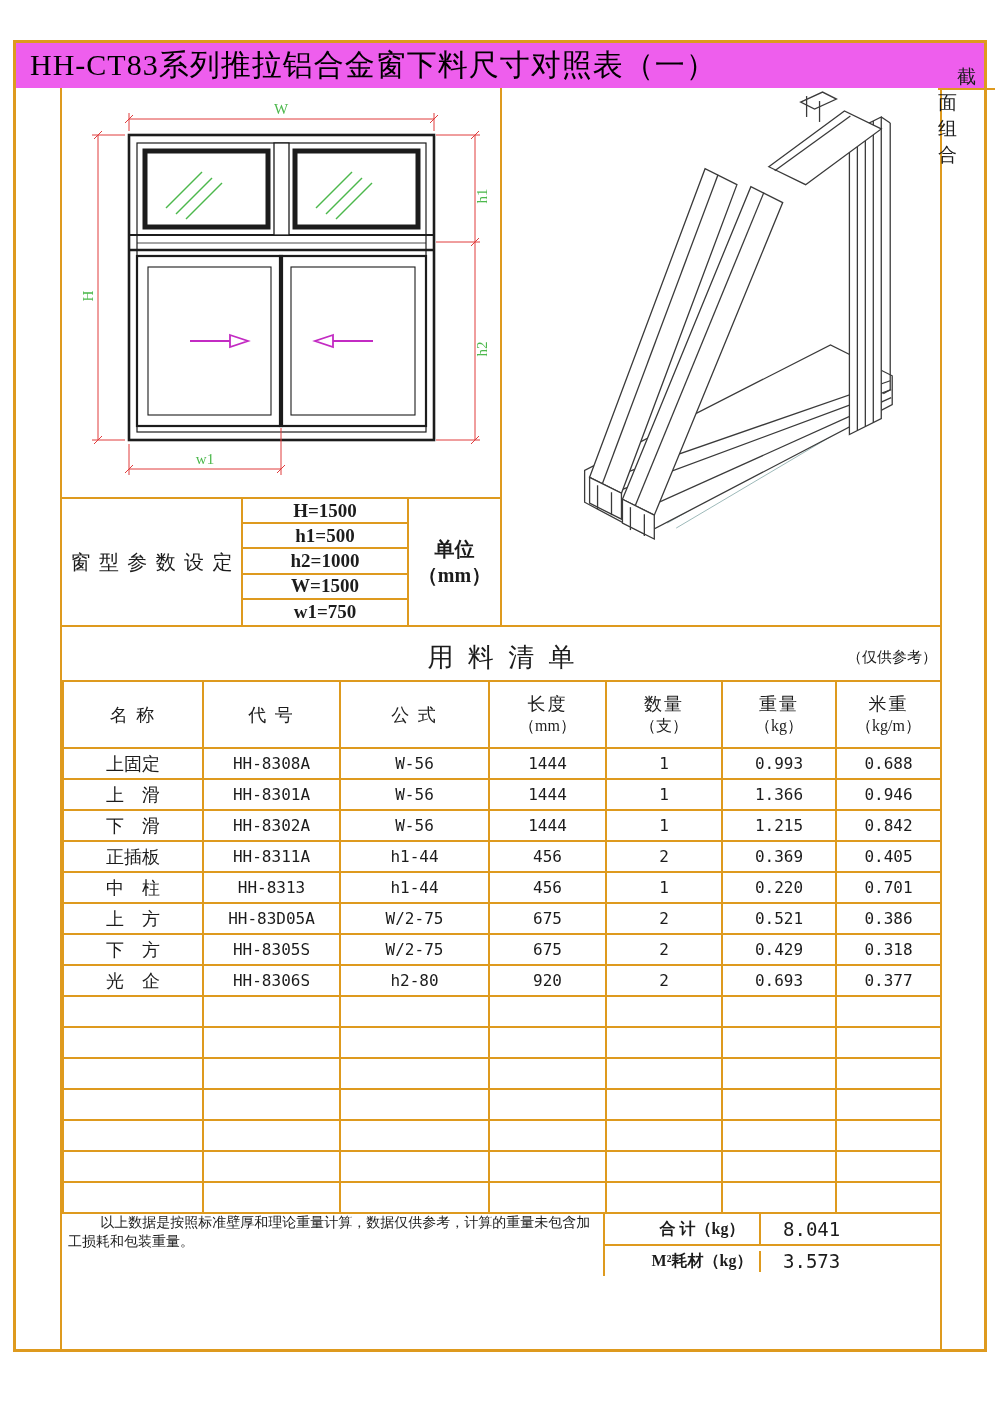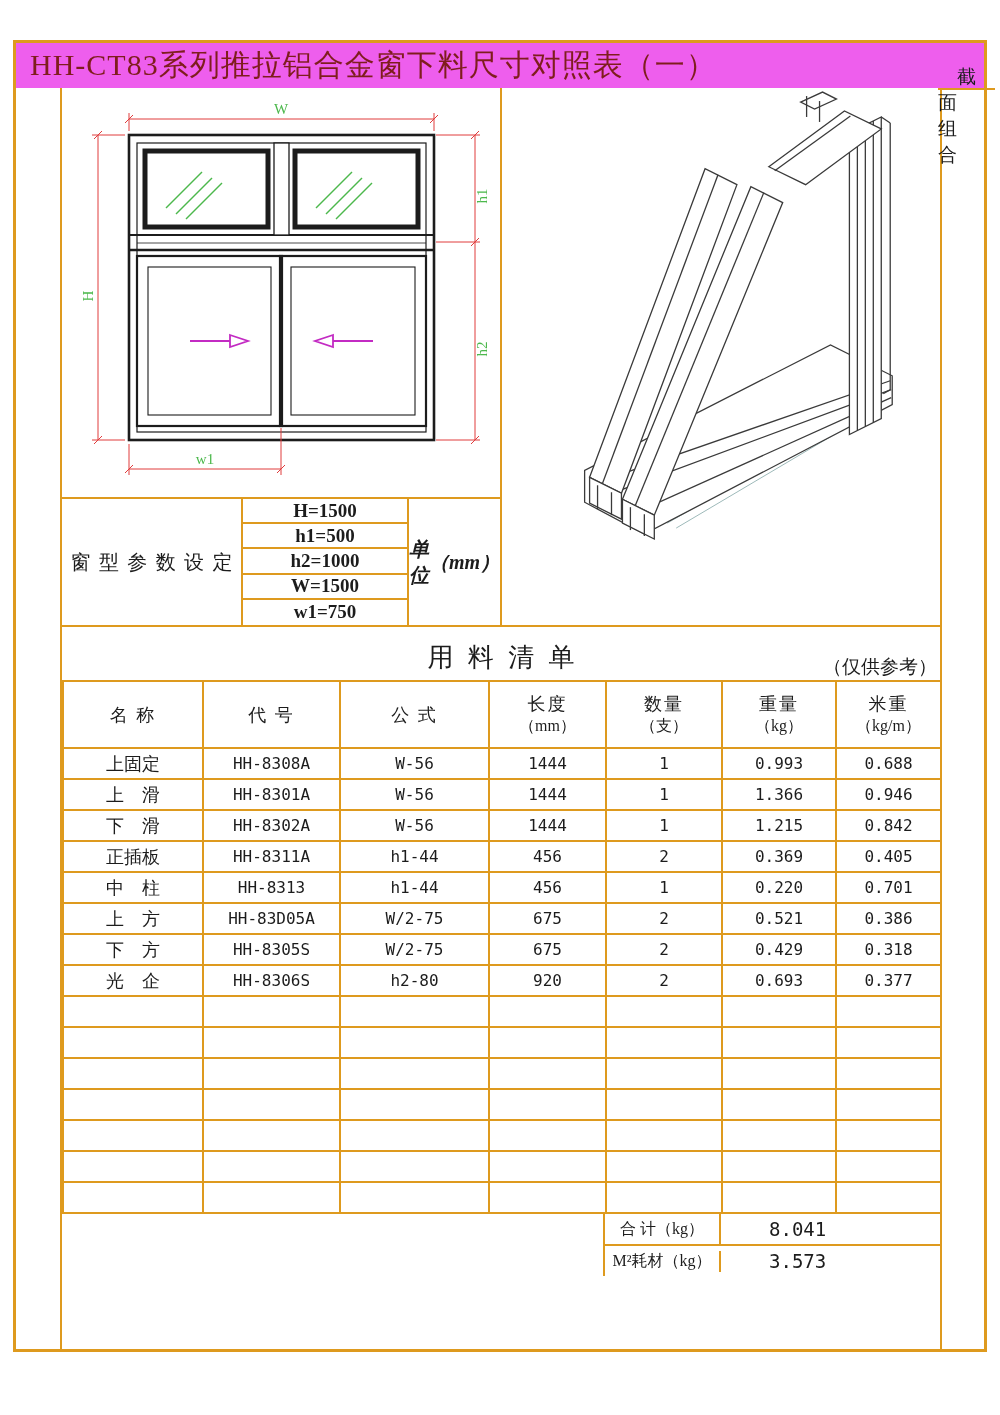--- a/index.html
+++ b/index.html
@@ -9,56 +9,56 @@
     --green:#4CB84C;
     --arrow:#C32BC3;
     --ink:#1c1c1c;
   }
   *{margin:0;padding:0;box-sizing:border-box;}
   html,body{background:#ffffff;}
   body{font-family:"Liberation Serif","DejaVu Serif",serif;color:var(--ink);}
   .page{position:relative;width:1000px;height:1415px;background:#ffffff;overflow:hidden;}
   .frame{position:absolute;left:13px;top:40px;width:974px;height:1312px;border:3px solid var(--orange);background:#fff;}
   .titlebar{height:45px;background:var(--magenta);display:flex;align-items:center;padding-left:14px;}
-  .titlebar span{font-size:30px;letter-spacing:1px;color:#7f1d1d;}
+  .titlebar span{font-size:30px;letter-spacing:1px;color:#000000;}
   .inner{position:absolute;left:44px;top:45px;bottom:0;width:882px;border-left:2px solid var(--orange);border-right:2px solid var(--orange);}
   
   .top-section{display:flex;height:537px;}
   .left-panel{width:440px;border-right:2px solid var(--orange);display:flex;flex-direction:column;}
   .diagram-area{height:409px;position:relative;}
   .param-table{height:128px;border-top:2px solid var(--orange);display:grid;grid-template-columns:181px 166px 1fr;grid-template-rows:repeat(5,1fr);}
   .pt-left{grid-column:1;grid-row:1/6;border-right:2px solid var(--orange);display:flex;align-items:center;justify-content:center;font-size:20px;letter-spacing:0.42em;text-indent:0.42em;}
   .pt-val{grid-column:2;border-right:2px solid var(--orange);border-bottom:2px solid var(--orange);display:flex;align-items:center;justify-content:center;font-size:19px;font-weight:bold;}
   .pt-val.last{border-bottom:none;}
-  .pt-unit{grid-column:3;grid-row:1/6;display:flex;align-items:center;justify-content:center;font-size:20px;font-weight:bold;line-height:1.3;font-style:italic;}
+  .pt-unit{grid-column:3;grid-row:1/6;display:flex;flex-direction:column;align-items:center;justify-content:center;font-size:20px;font-weight:bold;line-height:1.3;}
   .right-panel{flex:1;display:flex;flex-direction:row;}
   .xsec-area{height:481px;position:relative;}
   .xsec-label{height:54px;border-top:2px solid var(--orange);display:flex;align-items:center;justify-content:center;font-size:19px;letter-spacing:1.0em;text-indent:1.0em;}
   
   .list-title-row{height:55px;border-top:2px solid var(--orange);position:relative;text-align:center;}
   .list-title{display:inline-block;margin-top:13px;font-size:26px;letter-spacing:0.55em;text-indent:0.55em;}
-  .list-note{position:absolute;right:3px;bottom:0;font-size:19px;text-align:right;}
+  .list-note{position:absolute;right:3px;bottom:13px;font-size:15px;text-align:right;}
   table.mat{width:100%;border-collapse:collapse;table-layout:fixed;}
   table.mat th,table.mat td{border:2px solid var(--orange);text-align:center;vertical-align:middle;overflow:hidden;}
   table.mat thead tr{height:67px;}
   table.mat tbody tr{height:31px;}
   th .h1{font-size:18px;font-weight:normal;letter-spacing:2px;}
   th .h2{font-size:16px;font-weight:normal;}
   td.c-name{font-size:18px;}
   td.c-num{font-family:"DejaVu Sans Mono","Liberation Mono",monospace;font-size:16px;}
   
   .bottom-row{display:flex;height:62px;}
   .remark{flex:0 0 543px;border-right:2px solid var(--orange);padding:1px 8px 0 6px;}
   .remark-label{font-size:14px;}
   .remark-text{font-size:14px;line-height:1.38;text-indent:2.3em;margin-top:-2px;}
   .totals{flex:1;display:flex;flex-direction:column;}
   .t-row{flex:1;display:flex;}
   .t-row + .t-row{border-top:2px solid var(--orange);align-items:center;}
-  .t-label{width:116px;border-right:2px solid var(--orange);display:flex;align-items:center;justify-content:center;font-size:16px;font-weight:normal;}
-  .t-val{flex:1;display:flex;align-items:center;padding-left:48px;font-family:"DejaVu Sans Mono","Liberation Mono",monospace;font-size:19px;}
+  .t-label{width:116px;border-right:2px solid var(--orange);display:flex;align-items:center;justify-content:center;font-size:16px;font-weight:bold;margin-left:40px;}
+  .t-val{flex:1;display:flex;align-items:center;padding-left:22px;font-family:"DejaVu Sans Mono","Liberation Mono",monospace;font-size:19px;}
   .bottom-note{position:absolute;left:64px;top:1366px;font-size:15px;letter-spacing:0.5px;}
   svg text{font-family:"Liberation Serif","DejaVu Serif",serif;}
 </style>
 </head>
 <body>
 
 <div class="page">
   <div class="frame">
 
     <div class="titlebar">
@@ -380,20 +380,21 @@
               <td></td>
               <td></td>
               <td></td>
               <td></td>
             </tr>
           </tbody>
       </table>
 
       <div class="bottom-row">
         <div class="remark">
+          <div class="remark-text">以上数据是按照标准壁厚和理论重量计算，数据仅供参考，计算的重量未包含加工损耗和包装重量。</div>
         </div>
         <div class="totals">
           <div class="t-row">
             <div class="t-label">合 计（kg）</div>
             <div class="t-val">8.041</div>
           </div>
           <div class="t-row">
             <div class="t-label">M²耗材（kg）</div>
             <div class="t-val">3.573</div>
           </div>

